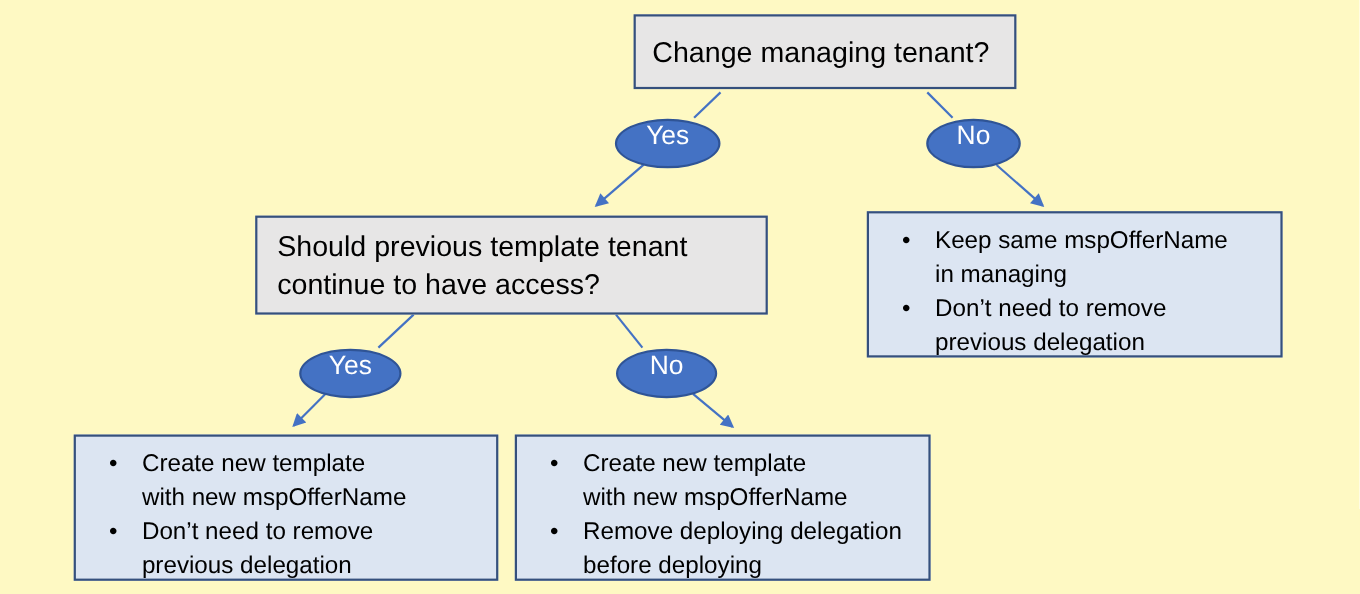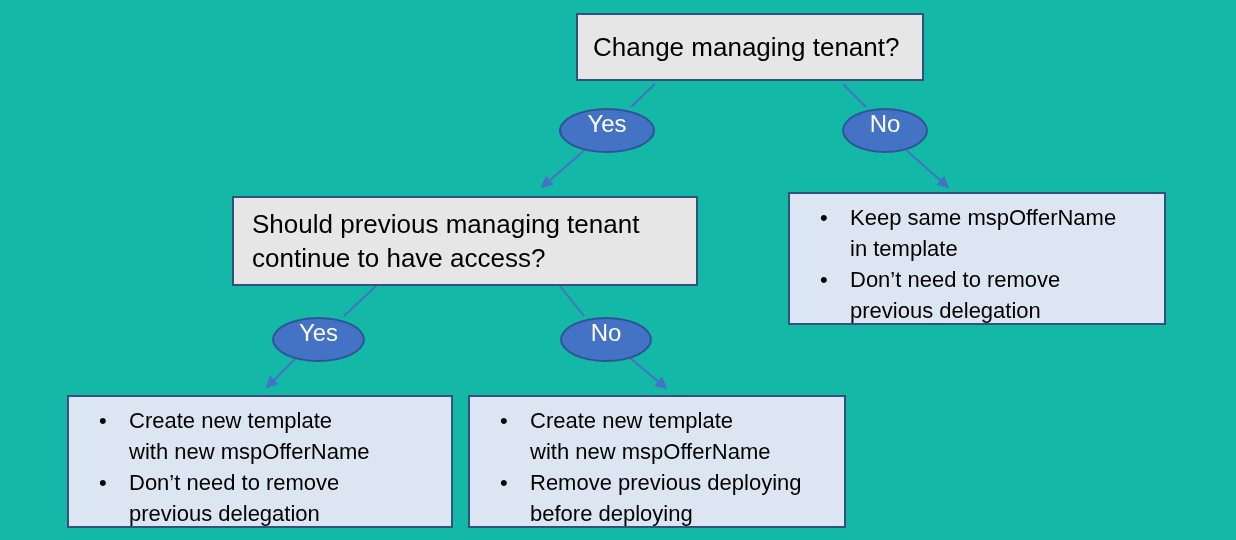--- a/index.html
+++ b/index.html
@@ -9,21 +9,21 @@
     --oval-fill:#4472C4;
     --oval-border:#2F5496;
     --connector:#4472C4;
     --oval-text:#FFFFFF;
     --text:#000000;
   }
   html,body{margin:0;padding:0;background:#fff;}
   .canvas{
     position:relative;
     width:1236px;height:540px;
-    background:#14b8a6;
+    background:#fef9c3;
     font-family:"Liberation Sans", sans-serif;
     color:var(--text);
     overflow:hidden;
   }
   .connectors{position:absolute;left:0;top:0;width:1236px;height:540px;}
   .node{position:absolute;box-sizing:border-box;}
   .qbox{
     background:var(--question-fill);
     border:2.5px solid var(--node-border);
     display:flex;align-items:center;
@@ -85,28 +85,28 @@
 
   <div class="node oval" style="left:559px;top:108px;width:96px;height:45px;">
     <span>Yes</span>
   </div>
 
   <div class="node oval" style="left:842px;top:108px;width:86px;height:45px;">
     <span>No</span>
   </div>
 
   <div class="node qbox" style="left:232px;top:196px;width:466px;height:90px;">
-    <span class="qtext" style="padding-left:18px;">Should previous managing tenant
+    <span class="qtext" style="padding-left:18px;">Should previous template tenant
 continue to have access?</span>
   </div>
 
   <div class="node obox" style="left:788px;top:192px;width:378px;height:133px;">
     <ul>
       <li>Keep same mspOfferName
-in template</li>
+in managing</li>
       <li>Don’t need to remove
 previous delegation</li>
     </ul>
   </div>
 
   <div class="node oval" style="left:272px;top:317px;width:93px;height:45px;">
     <span>Yes</span>
   </div>
 
   <div class="node oval" style="left:560px;top:317px;width:92px;height:45px;">
@@ -119,18 +119,18 @@
 with new mspOfferName</li>
       <li>Don’t need to remove
 previous delegation</li>
     </ul>
   </div>
 
   <div class="node obox" style="left:468px;top:395px;width:378px;height:133px;">
     <ul>
       <li>Create new template
 with new mspOfferName</li>
-      <li>Remove previous deploying
+      <li>Remove deploying delegation
 before deploying</li>
     </ul>
   </div>
 
 </div>
 
 </body></html>

